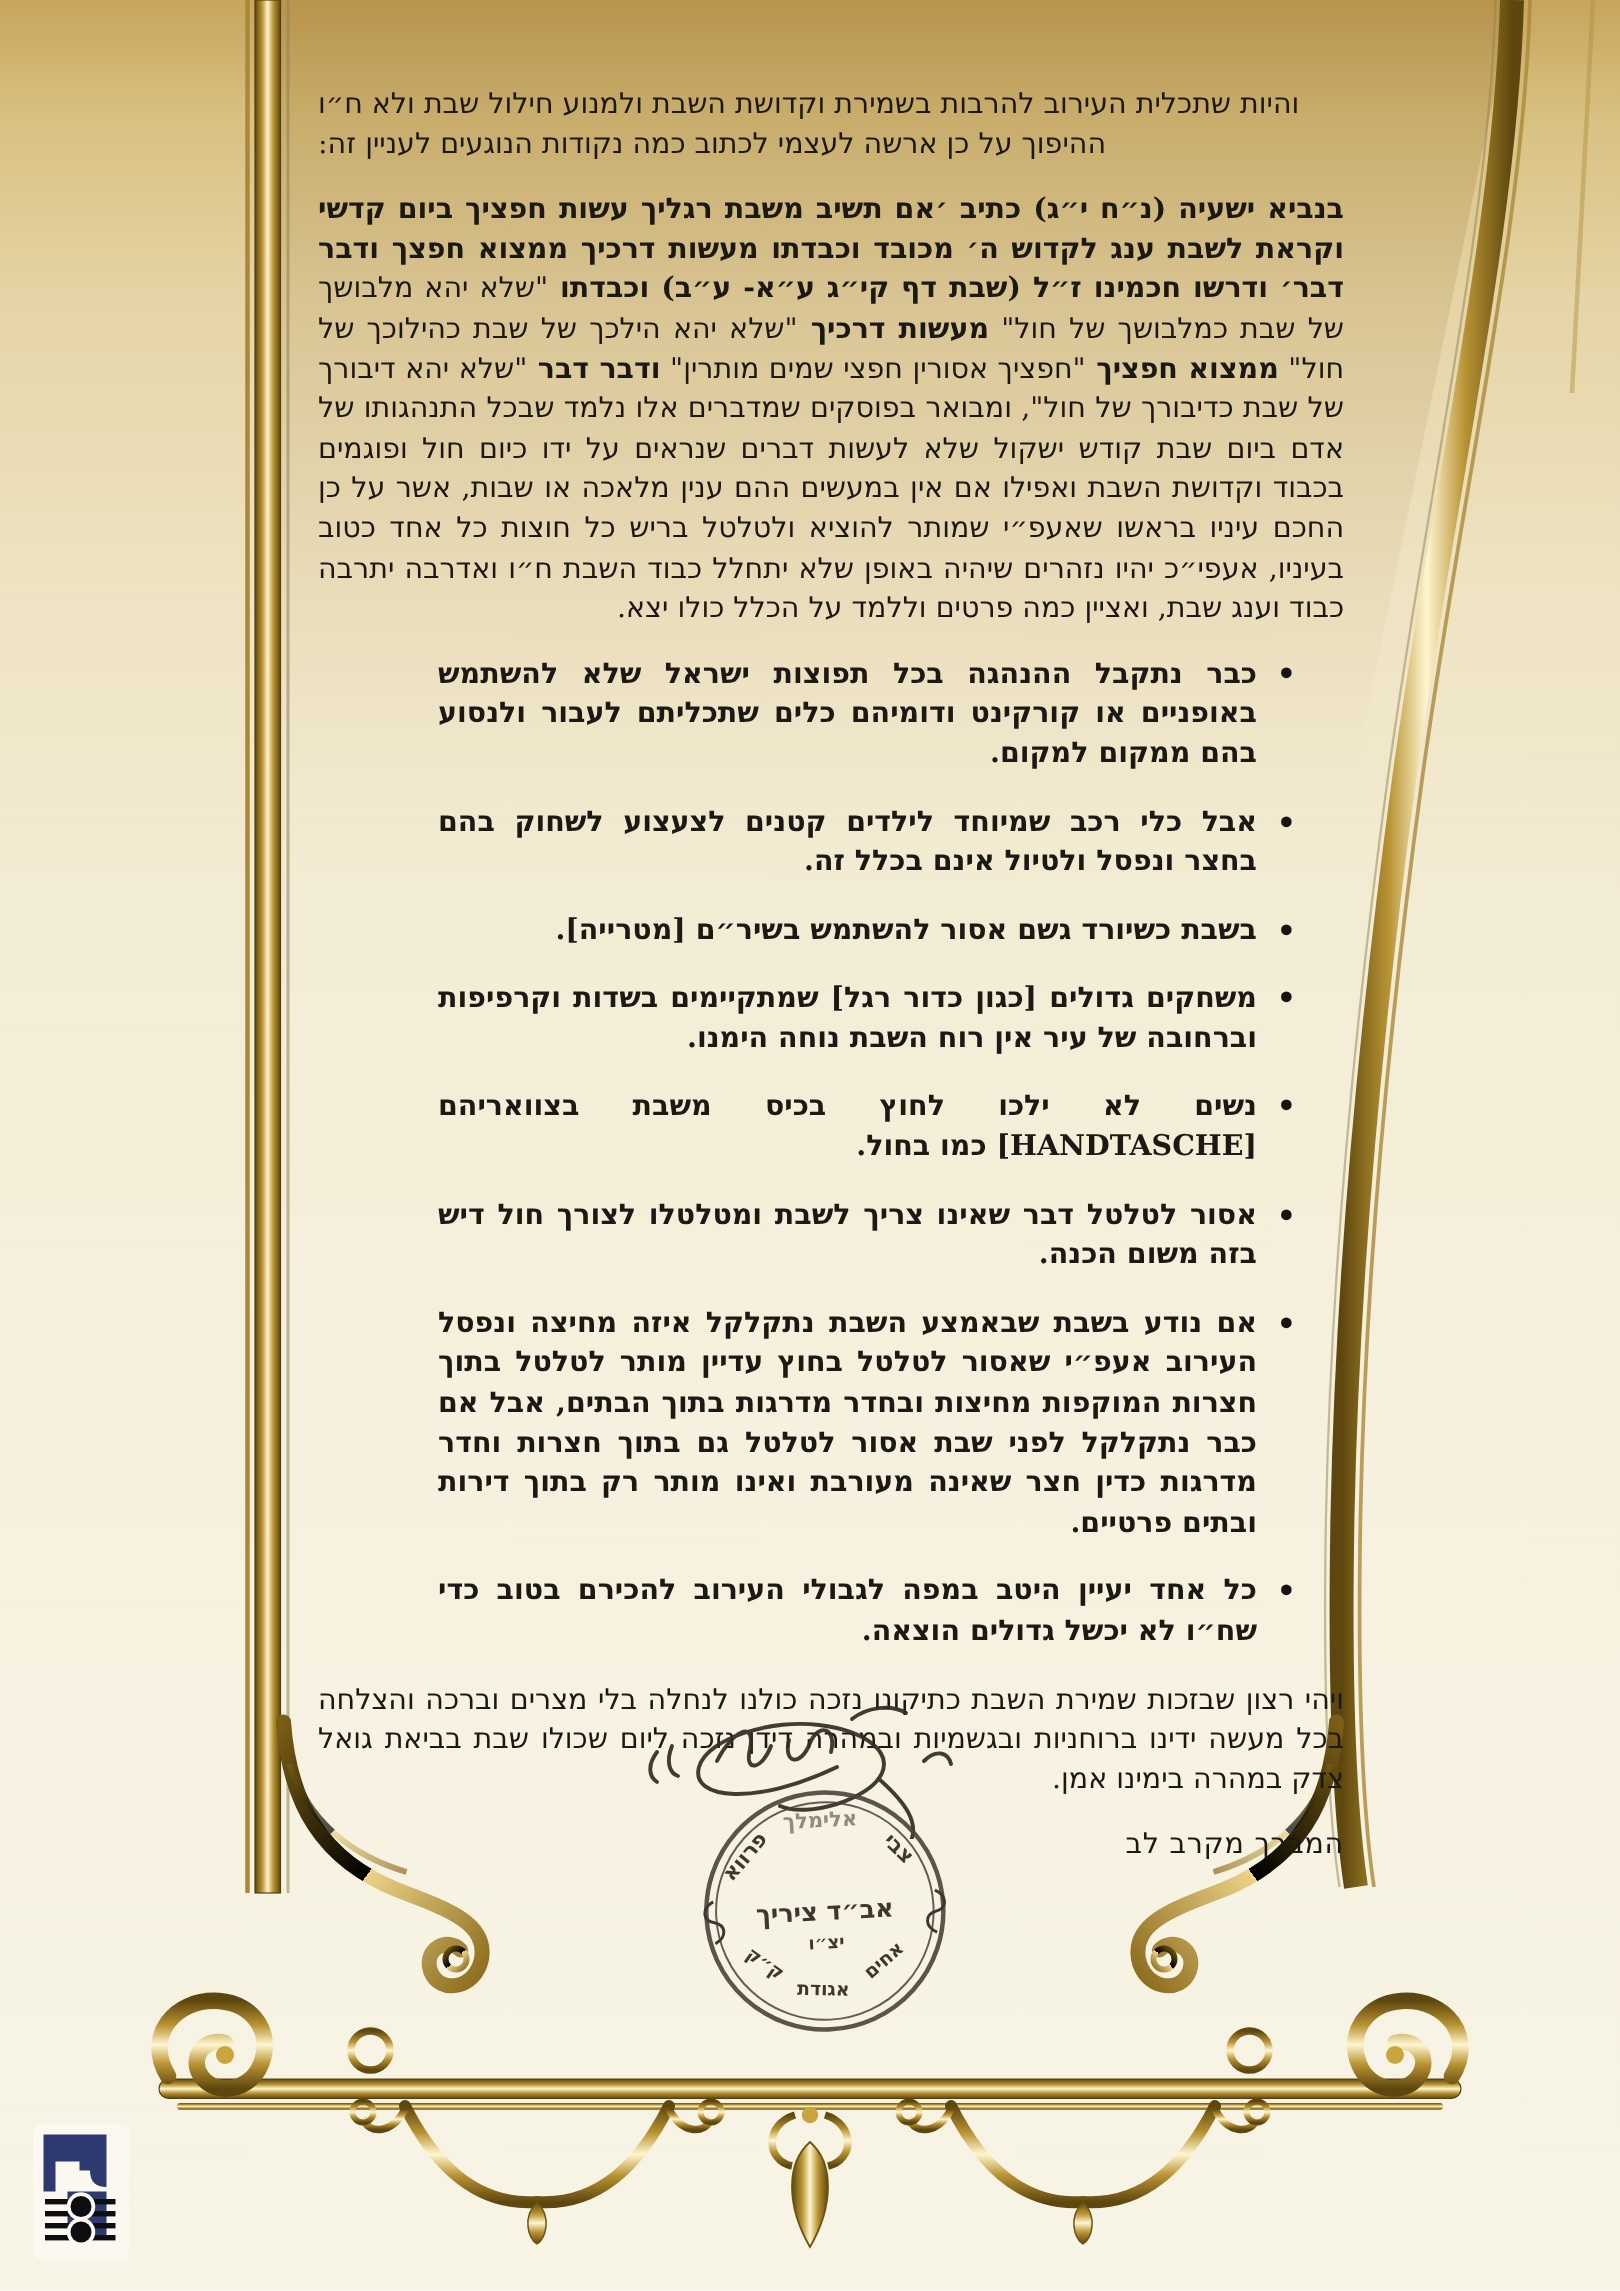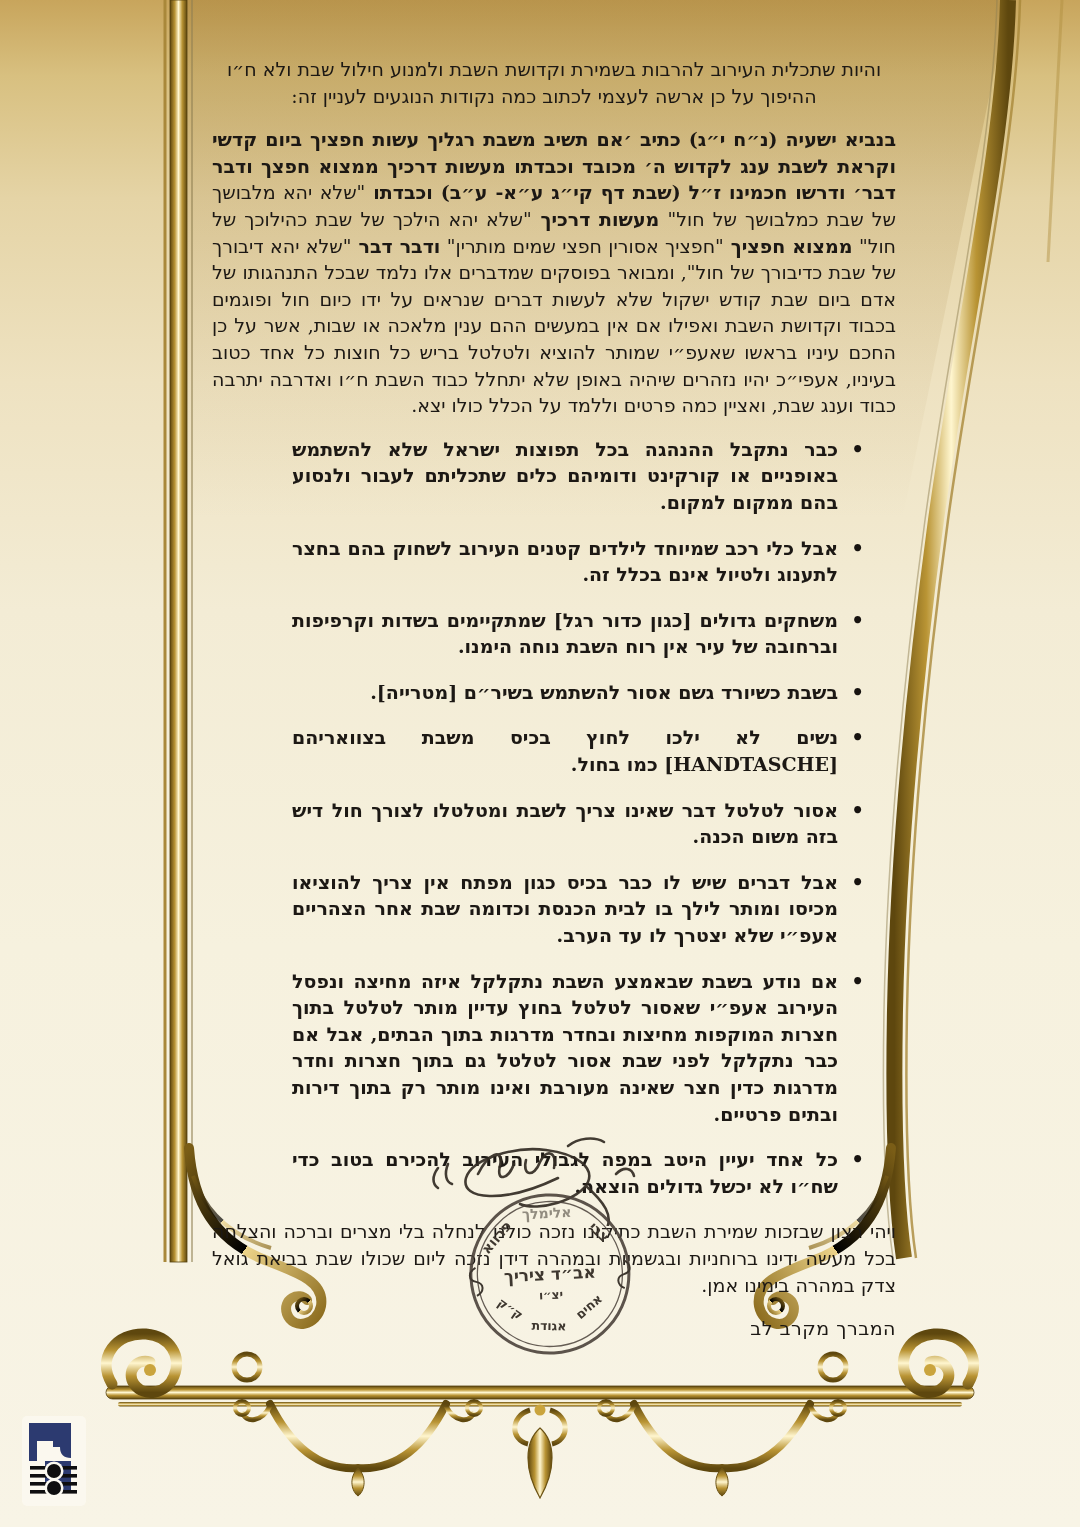--- a/index.html
+++ b/index.html
@@ -16,21 +16,21 @@
     pointer-events:none;
   }
   .frame,.stamp,.signature,.logo{position:absolute;}
   .frame{left:0;top:0;}
   .content{
     position:absolute;left:212px;top:56px;width:684px;
     direction:rtl;font-size:19px;line-height:1.40;
     text-align:justify;z-index:3;
   }
   .content p{margin:0 0 17px;}
-  p.intro{text-align:center;}
+  p.intro{text-align:left;}
   ul.guidelines{list-style:none;margin:6px 0 10px;padding:0 58px 0 80px;}
   ul.guidelines li{position:relative;text-align:justify;margin-bottom:19px;font-weight:bold;}
   ul.guidelines li::before{
     content:"•";position:absolute;right:-26px;top:-1px;font-size:20px;color:#171310;
   }
   .closing{margin-top:24px;}
   .signoff{text-align:right;margin:22px 0 0;letter-spacing:.5px;}
   .signature{left:408px;top:1116px;z-index:4;}
   .stamp{left:452px;top:1186px;z-index:4;transform:rotate(-3deg);}
   .stamp text{font-family:"DejaVu Sans",sans-serif;fill:#3e372f;}
@@ -114,26 +114,25 @@
     <path d="M0,96 C-16,68 -16,40 0,26 C16,40 16,68 0,96 Z" fill="url(#gv)" stroke="#6b5213" stroke-width="1.2"></path>
     <circle cx="0" cy="8" r="5.5" fill="#caa43d"></circle>
   </g>
 </svg>
 
 <div class="content">
   <p class="intro">והיות שתכלית העירוב להרבות בשמירת וקדושת השבת ולמנוע חילול שבת ולא ח״ו ההיפוך על כן ארשה לעצמי לכתוב כמה נקודות הנוגעים לעניין זה:</p>
   <p class="body"><b>בנביא ישעיה (נ״ח י״ג) כתיב ׳אם תשיב משבת רגליך עשות חפציך ביום קדשי וקראת לשבת ענג לקדוש ה׳ מכובד וכבדתו מעשות דרכיך ממצוא חפצך ודבר דבר׳ ודרשו חכמינו ז״ל (שבת דף קי״ג ע״א- ע״ב) וכבדתו </b><span>"שלא יהא מלבושך של שבת כמלבושך של חול" </span><b>מעשות דרכיך </b><span>"שלא יהא הילכך של שבת כהילוכך של חול" </span><b>ממצוא חפציך </b><span>"חפציך אסורין חפצי שמים מותרין" </span><b>ודבר דבר </b><span>"שלא יהא דיבורך של שבת כדיבורך של חול", ומבואר בפוסקים שמדברים אלו נלמד שבכל התנהגותו של אדם ביום שבת קודש ישקול שלא לעשות דברים שנראים על ידו כיום חול ופוגמים בכבוד וקדושת השבת ואפילו אם אין במעשים ההם ענין מלאכה או שבות, אשר על כן החכם עיניו בראשו שאעפ״י שמותר להוציא ולטלטל בריש כל חוצות כל אחד כטוב בעיניו, אעפי״כ יהיו נזהרים שיהיה באופן שלא יתחלל כבוד השבת ח״ו ואדרבה יתרבה כבוד וענג שבת, ואציין כמה פרטים וללמד על הכלל כולו יצא.</span></p>
   <ul class="guidelines">
     <li>כבר נתקבל ההנהגה בכל תפוצות ישראל שלא להשתמש באופניים או קורקינט ודומיהם כלים שתכליתם לעבור ולנסוע בהם ממקום למקום.</li>
-    <li>אבל כלי רכב שמיוחד לילדים קטנים העירוב לשחוק בהם בחצר לתענוג ולטיול אינם בכלל זה.</li>
+    <li>אבל כלי רכב שמיוחד לילדים קטנים לצעצוע לשחוק בהם בחצר ונפסל ולטיול אינם בכלל זה.</li>
+    <li>בשבת כשיורד גשם אסור להשתמש בשיר״ם [מטרייה].</li>
     <li>משחקים גדולים [כגון כדור רגל] שמתקיימים בשדות וקרפיפות וברחובה של עיר אין רוח השבת נוחה הימנו.</li>
-    <li>בשבת כשיורד גשם אסור להשתמש בשיר״ם [מטרייה].</li>
     <li>נשים לא ילכו לחוץ בכיס משבת בצוואריהם [HANDTASCHE] כמו בחול.</li>
     <li>אסור לטלטל דבר שאינו צריך לשבת ומטלטלו לצורך חול דיש בזה משום הכנה.</li>
-    <li>אבל דברים שיש לו כבר בכיס כגון מפתח אין צריך להוציאו מכיסו ומותר לילך בו לבית הכנסת וכדומה שבת אחר הצהריים אעפ״י שלא יצטרך לו עד הערב.</li>
     <li>אם נודע בשבת שבאמצע השבת נתקלקל איזה מחיצה ונפסל העירוב אעפ״י שאסור לטלטל בחוץ עדיין מותר לטלטל בתוך חצרות המוקפות מחיצות ובחדר מדרגות בתוך הבתים, אבל אם כבר נתקלקל לפני שבת אסור לטלטל גם בתוך חצרות וחדר מדרגות כדין חצר שאינה מעורבת ואינו מותר רק בתוך דירות ובתים פרטיים.</li>
     <li>כל אחד יעיין היטב במפה לגבולי העירוב להכירם בטוב כדי שח״ו לא יכשל גדולים הוצאה.</li>
   </ul>
   <p class="closing">ויהי רצון שבזכות שמירת השבת כתיקונו נזכה כולנו לנחלה בלי מצרים וברכה והצלחה בכל מעשה ידינו ברוחניות ובגשמיות ובמהרה דידן נזכה ליום שכולו שבת בביאת גואל צדק במהרה בימינו אמן.</p>
   <p class="signoff">המברך מקרב לב</p>
 </div>
 
 <svg class="signature" width="280" height="110" viewBox="0 0 280 110" aria-hidden="true">
   <g fill="none" stroke="#332c24" stroke-width="2.6" stroke-linecap="round" opacity=".92">
     <path d="M30,52 C24,60 24,68 30,72"></path>

